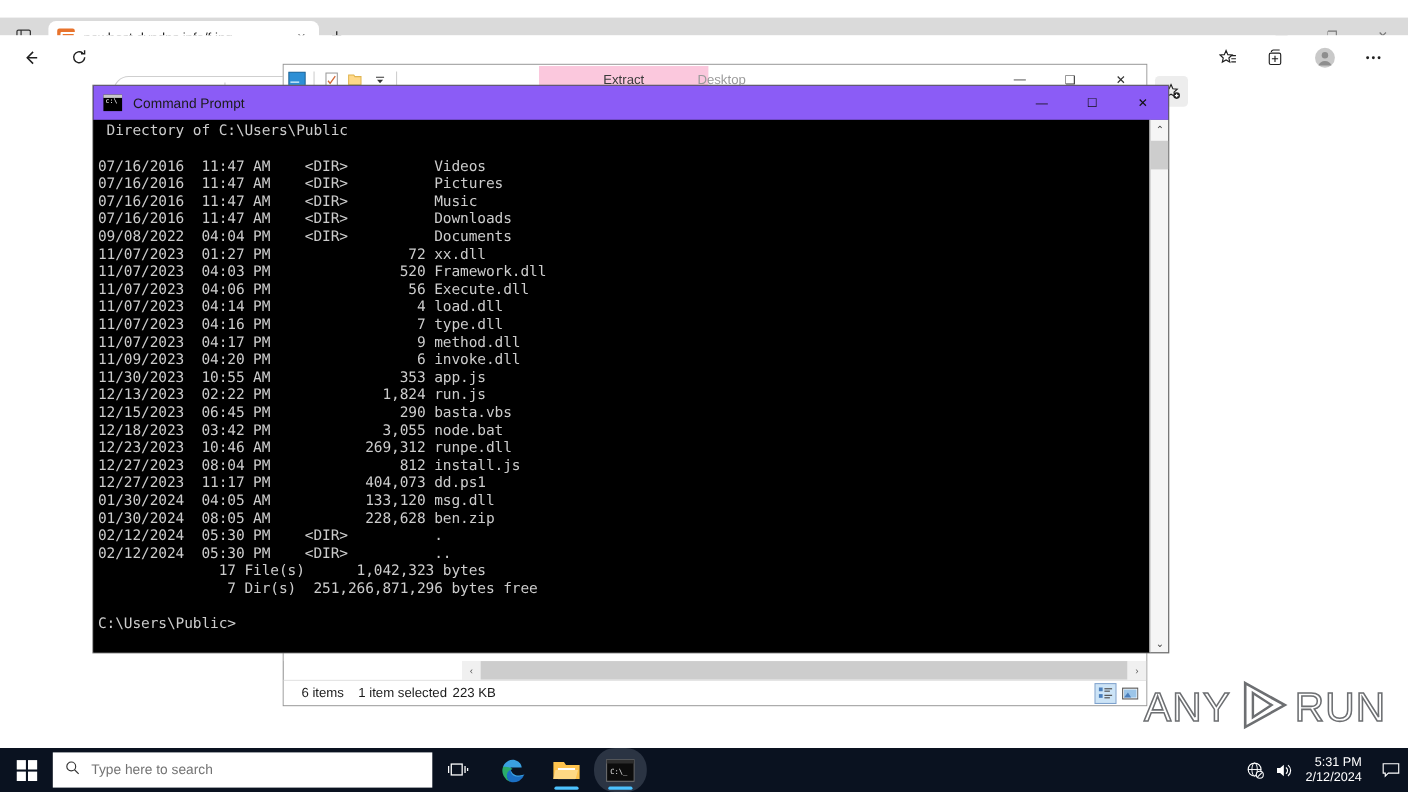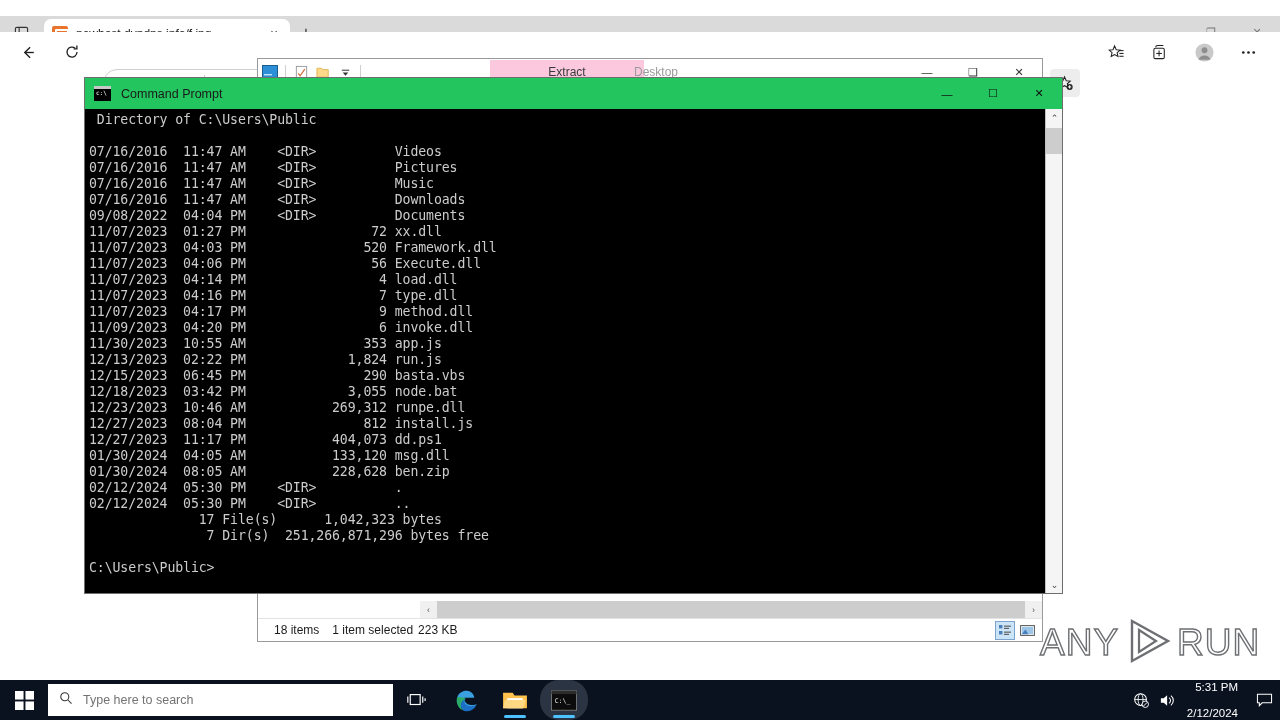--- a/index.html
+++ b/index.html
@@ -113,21 +113,21 @@
   .view-btns { position: absolute; right: 6px; top: 3px; display: flex; gap: 4px; }
   .view-btn { width: 18px; height: 17px; display: flex; align-items: center; justify-content: center; }
   .view-btn.sel { background: #cce4f7; outline: 1px solid #7da2ce; }
 
   
   .cmd {
     position: absolute; left: 85px; top: 78px; width: 977px; height: 515px;
     background: #000; box-shadow: 0 0 0 1px #6e6e6e;
   }
   .cmd-title {
-    position: absolute; left: 0; top: 0; width: 977px; height: 31px; background: #22c55e;
+    position: absolute; left: 0; top: 0; width: 977px; height: 31px; background: #8b5cf6;
     display: flex; align-items: center;
   }
   .cmd-ico {
     margin-left: 9px; width: 17px; height: 15px; background: #000;
     position: relative; flex: 0 0 17px;
   }
   .cmd-ico::before {
     content: ""; position: absolute; left: 0; top: 0; right: 0; height: 3px; background: #c8c8c8;
   }
   .cmd-ico::after {
@@ -173,21 +173,21 @@
     position: absolute; left: 48px; top: 4px; width: 345px; height: 32px;
     background: #ffffff; display: flex; align-items: center; padding-left: 11px;
   }
   .search-ph { font-size: 12.5px; color: #737373; margin-left: 10px; }
   .tb-task { position: absolute; top: 0; width: 48px; height: 40px; display: flex; align-items: center; justify-content: center; border-radius: 19px; }
   .tb-task.active { background: #2b3443; }
   .tb-task .uline { position: absolute; bottom: 2px; left: 13px; width: 22px; height: 3px; background: #4cc2ff; border-radius: 2px; }
   .tray { position: absolute; right: 0; top: 0; height: 40px; display: flex; align-items: center; }
   .tray-ico { width: 26px; height: 40px; display: flex; align-items: center; justify-content: center; color: #fff; }
   .clock {
-    height: 40px; display: flex; flex-direction: column; align-items: flex-end; justify-content: space-between;
+    height: 40px; display: flex; flex-direction: column; align-items: flex-end; justify-content: center;
     color: #fff; font-size: 11.5px; line-height: 14px; padding: 0 10px 0 6px;
   }
   .notif { width: 32px; height: 40px; display: flex; align-items: center; justify-content: center; }
 </style>
 </head>
 <body>
 
 <div id="root">
 
   <div class="browser-tabstrip">
@@ -312,21 +312,21 @@
         <div class="exp-wc">✕</div>
       </div>
     </div>
     <div class="exp-body"></div>
     <div class="exp-hscroll">
       <div class="hs-arrow">‹</div>
       <div class="hs-thumb"></div>
       <div class="hs-arrow">›</div>
     </div>
     <div class="exp-status">
-      <span class="st-text">18 items</span>
+      <span class="st-text">6 items</span>
       <span class="st-gap"></span>
       <span class="st-text">1 item selected</span>
       <span style="width:5px"></span>
       <span class="st-text">223 KB</span>
       <div class="view-btns">
         <div class="view-btn sel">
           <svg width="14" height="13" viewBox="0 0 14 13">
               <rect x="1" y="1" width="3.4" height="3.4" fill="#4a7ebb"></rect>
               <rect x="1" y="7" width="3.4" height="3.4" fill="#4a7ebb"></rect>
               <rect x="6" y="1.6" width="7" height="1.1" fill="#555"></rect>

